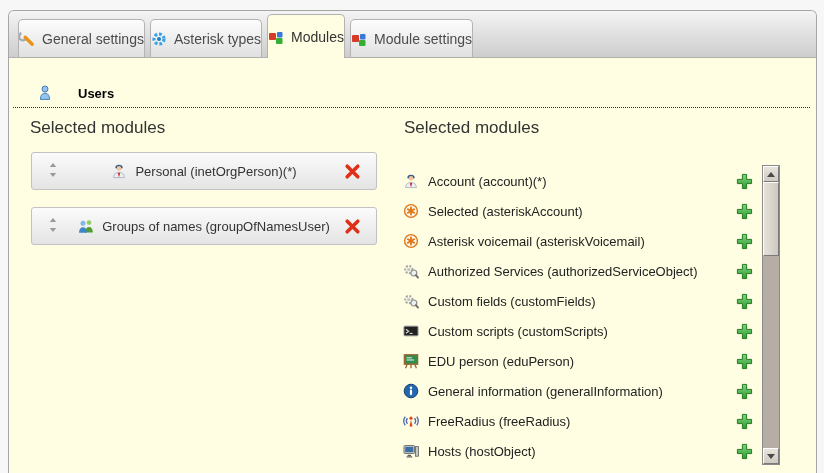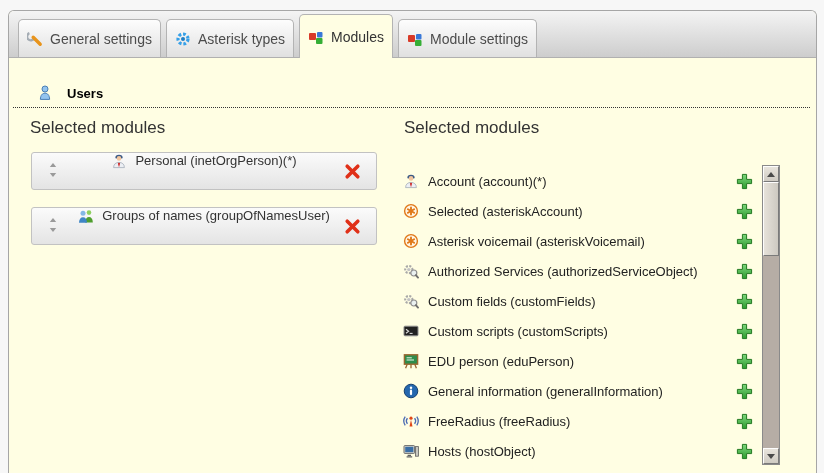--- a/index.html
+++ b/index.html
@@ -19,52 +19,52 @@
   
   .tabbar {
     position: absolute; left: 0; top: 0; right: 0; height: 47px;
     background: linear-gradient(#f4f4f4, #cdcdcd);
     border-bottom: 1px solid #b0b0b0;
     border-radius: 5px 5px 0 0;
     display: flex; align-items: flex-end; padding-left: 9px;
   }
   .tab {
     display: inline-flex; align-items: center; gap: 7px;
-    height: 38px; padding: 0 8px; margin-right: 5px;
+    height: 38px; padding: 0 0; margin-right: 5px;
     background: linear-gradient(#fdfdfd, #e0e0e0);
     border: 1px solid #b3b3b3; border-bottom: none;
     border-radius: 5px 5px 0 0;
     font-size: 14px; color: #4c4c4c;
     cursor: pointer; white-space: nowrap;
   }
   .tab.active {
     background: #fffee3; height: 44px; margin-bottom: -1px;
     color: #333; z-index: 2;
   }
   .tab .icon { display: inline-flex; width: 16px; height: 16px; }
   .icon svg { width: 16px; height: 16px; display: block; }
   
   .panel-body { position: absolute; left: 0; right: 0; top: 47px; bottom: 0; font-size: 13px; }
   .users-header {
     position: absolute; left: 28px; top: 27px;
-    display: flex; align-items: center; gap: 14px;
+    display: flex; align-items: center; gap: 25px;
     font-weight: bold; font-size: 13px; color: #000;
   }
   .users-rule {
     position: absolute; left: 4px; right: 6px; top: 49px;
     border-bottom: 1px dotted #333;
   }
   .col-header { position: absolute; top: 60px; font-size: 17px; color: #333; }
   .col-header.left  { left: 21px; }
   .col-header.right { left: 395px; }
   
   .sel-list { position: absolute; left: 22px; top: 94px; width: 346px; }
   .sel-row {
     position: relative; height: 38px; margin-bottom: 17px;
-    display: flex; justify-content: center; gap: 8px;
+    display: flex; align-items: center; justify-content: center; gap: 8px;
     background: linear-gradient(#fbfbfb, #e4e4e4);
     border: 1px solid #c2c2c2; border-radius: 3px;
     font-size: 13px; color: #333;
   }
   .sel-row .handle {
     position: absolute; left: 16px; top: 9px; width: 10px; height: 16px;
     cursor: grab; display: inline-flex;
   }
   .sel-row .del {
     position: absolute; right: 14px; top: 10px;

